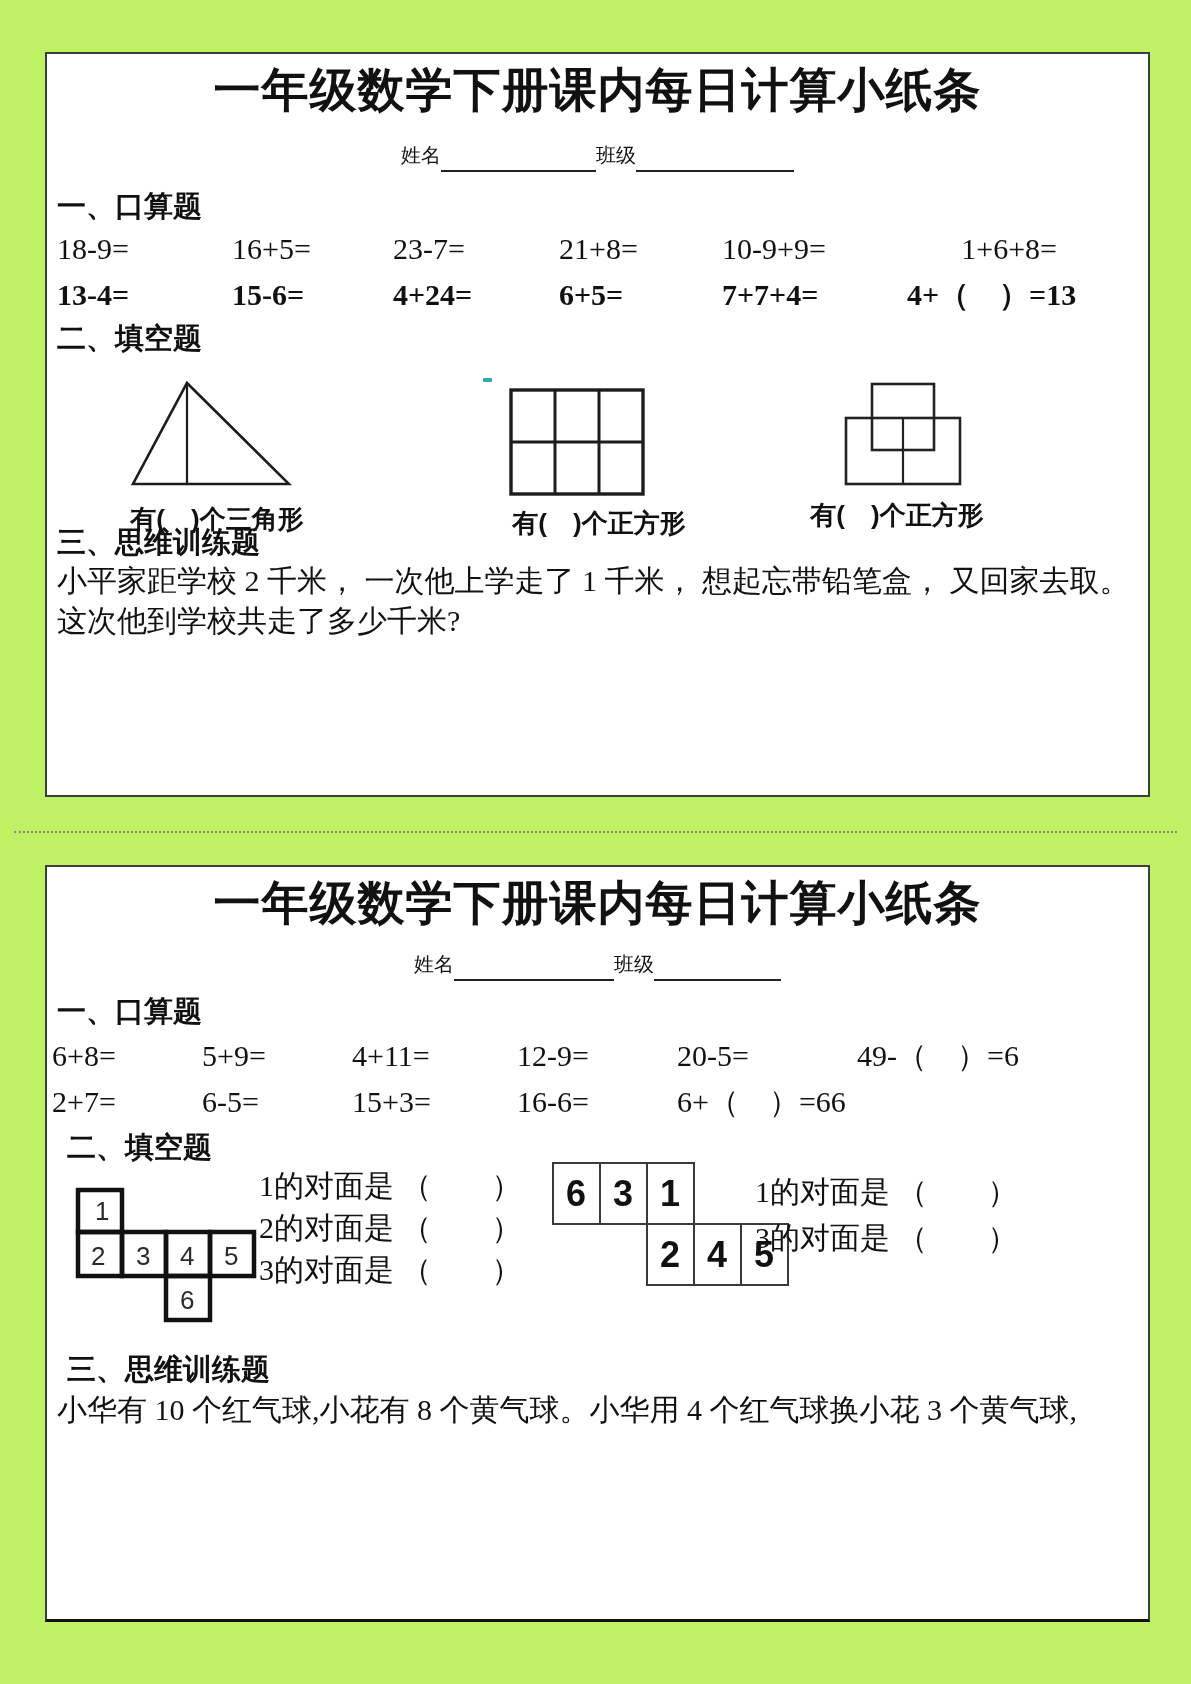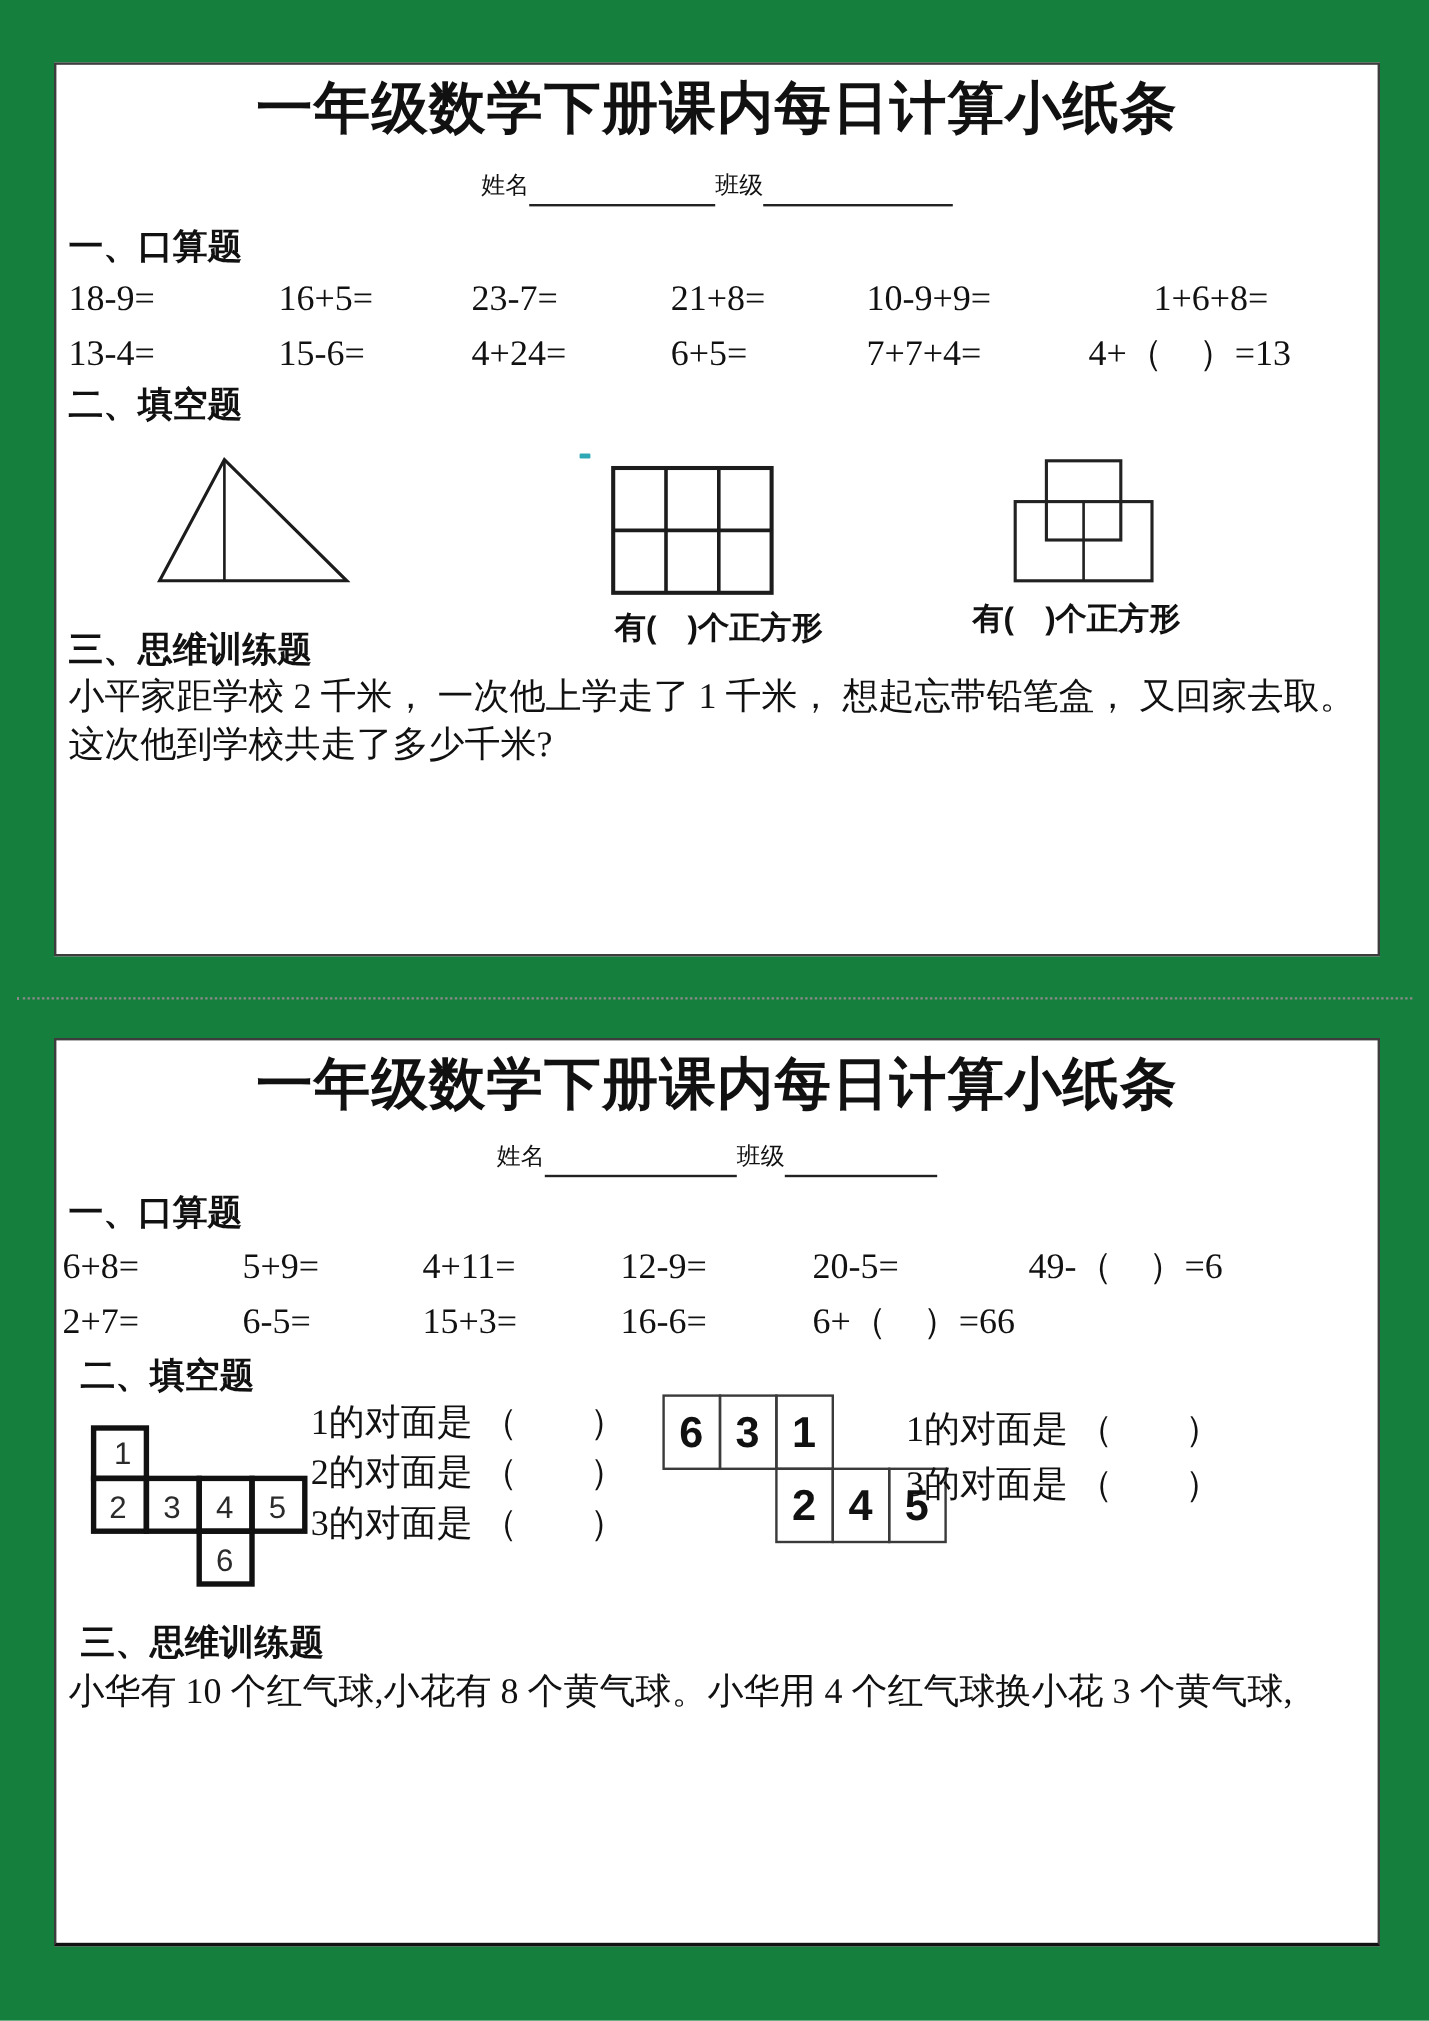--- a/index.html
+++ b/index.html
@@ -1,16 +1,16 @@
 <!DOCTYPE html>
 <html><head>
 <meta charset="utf-8">
 <style>
   html,body{margin:0;padding:0;background:#ffffff;}
-  #page{position:relative;width:1191px;height:1684px;background:#15803d;overflow:hidden;
+  #page{position:relative;width:1191px;height:1684px;background:#bef264;overflow:hidden;
         font-family:"Liberation Serif","DejaVu Serif",serif;color:#111;}
   .sheet{position:absolute;left:45px;width:1101px;background:#fff;border:2px solid #3d3d3d;}
   #sheet1{top:52px;height:741px;}
   #sheet2{top:865px;height:752px;border-bottom:3px solid #111;}
   .wtitle{position:absolute;left:0;top:10px;width:100%;text-align:center;margin:0;
           font-family:"Liberation Sans","DejaVu Sans",sans-serif;font-weight:bold;
           font-size:47px;line-height:52px;white-space:nowrap;letter-spacing:1px;}
   .nameline{position:absolute;left:0;width:100%;text-align:center;font-size:20px;line-height:34px;white-space:nowrap;}
   #sheet1 .nameline{top:84px;}
   #sheet2 .nameline{top:80px;}
@@ -50,37 +50,38 @@
     <h2 class="sec" style="left:10px;top:136px;">一、口算题</h2>
 
     <div class="orow" style="top:176px;">
       <span class="prob">18-9=</span>
       <span class="prob">16+5=</span>
       <span class="prob">23-7=</span>
       <span class="prob">21+8=</span>
       <span class="prob">10-9+9=</span>
       <span class="prob last">1+6+8=</span>
     </div>
-    <div class="orow" style="top:222px;">
+    <div class="orow" style="top:222px;font-weight:bold;">
       <span class="prob">13-4=</span>
       <span class="prob">15-6=</span>
       <span class="prob">4+24=</span>
       <span class="prob">6+5=</span>
       <span class="prob">7+7+4=</span>
       <span class="prob last">4+（　）=13</span>
     </div>
 
     <h2 class="sec" style="left:10px;top:268px;">二、填空题</h2>
 
     <div class="fig" style="left:83px;top:326px;">
       <svg width="162" height="107" viewBox="0 0 162 107">
         <polygon points="57,3 159,104 3,104" fill="none" stroke="#1c1c1c" stroke-width="2.6"></polygon>
         <line x1="57" y1="3" x2="57" y2="104" stroke="#1c1c1c" stroke-width="2.2"></line>
       </svg>
     </div>
+    <p class="figcap" style="left:20px;top:450px;">有(　)个三角形</p>
 
     <div class="fig" style="left:462px;top:334px;">
       <svg width="136" height="108" viewBox="0 0 136 108">
         <rect x="2" y="2" width="132" height="104" fill="none" stroke="#1c1c1c" stroke-width="3.4"></rect>
         <line x1="46" y1="2" x2="46" y2="106" stroke="#1c1c1c" stroke-width="3"></line>
         <line x1="90" y1="2" x2="90" y2="106" stroke="#1c1c1c" stroke-width="3"></line>
         <line x1="2" y1="54" x2="134" y2="54" stroke="#1c1c1c" stroke-width="3"></line>
       </svg>
     </div>
     <p class="figcap" style="left:402px;top:454px;">有(　)个正方形</p>

